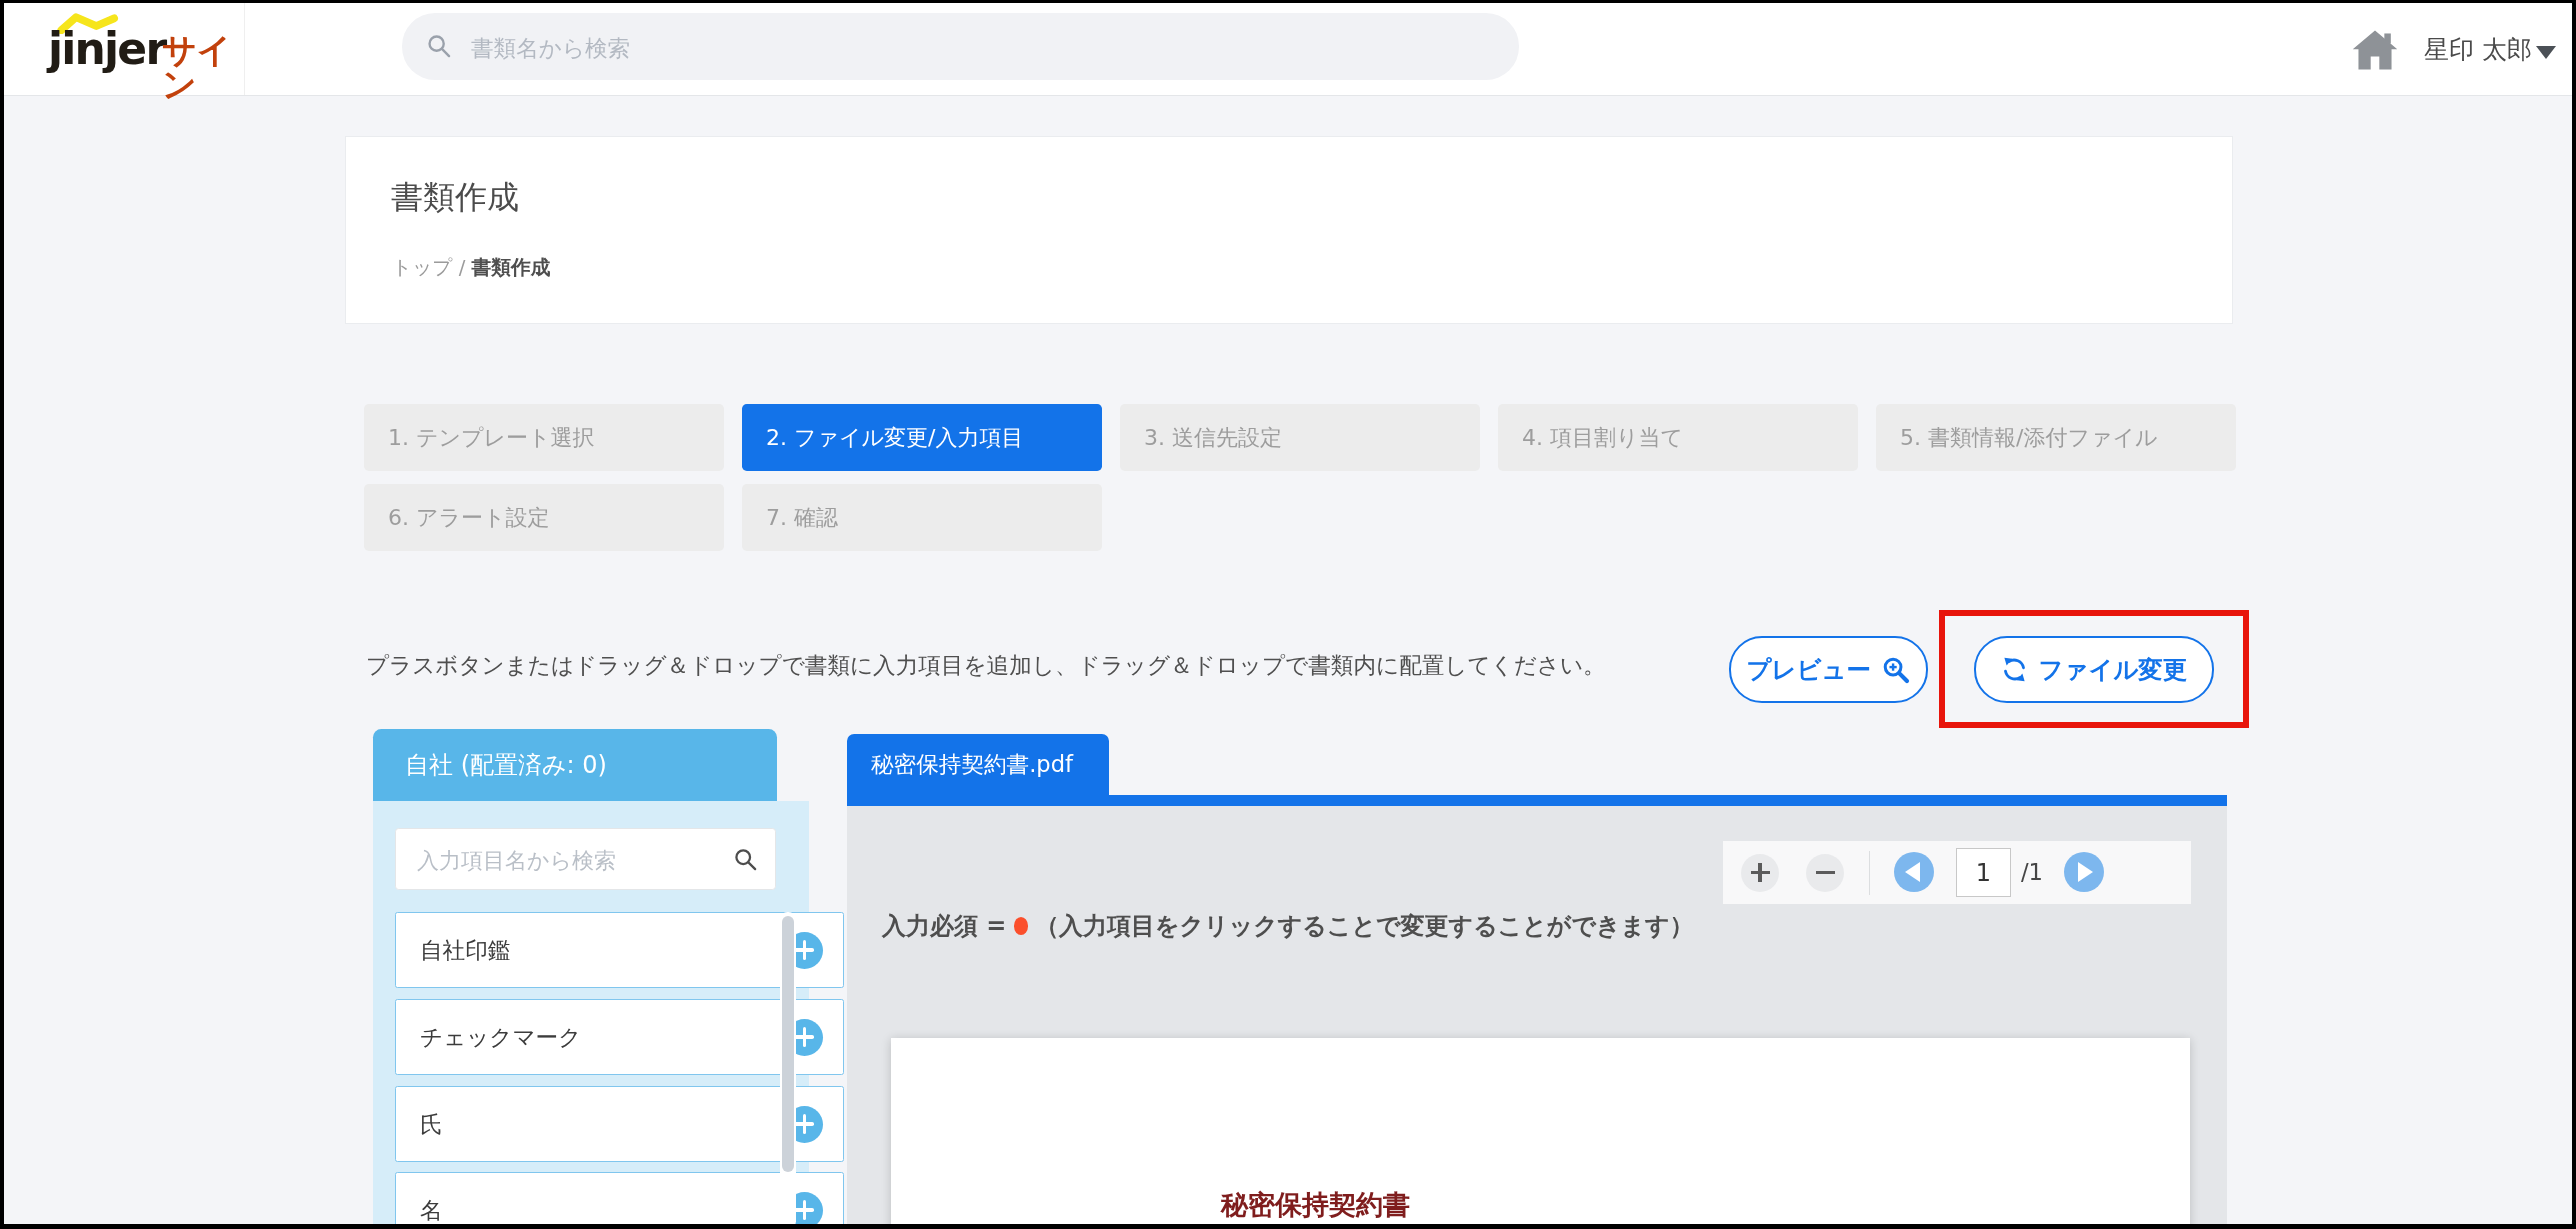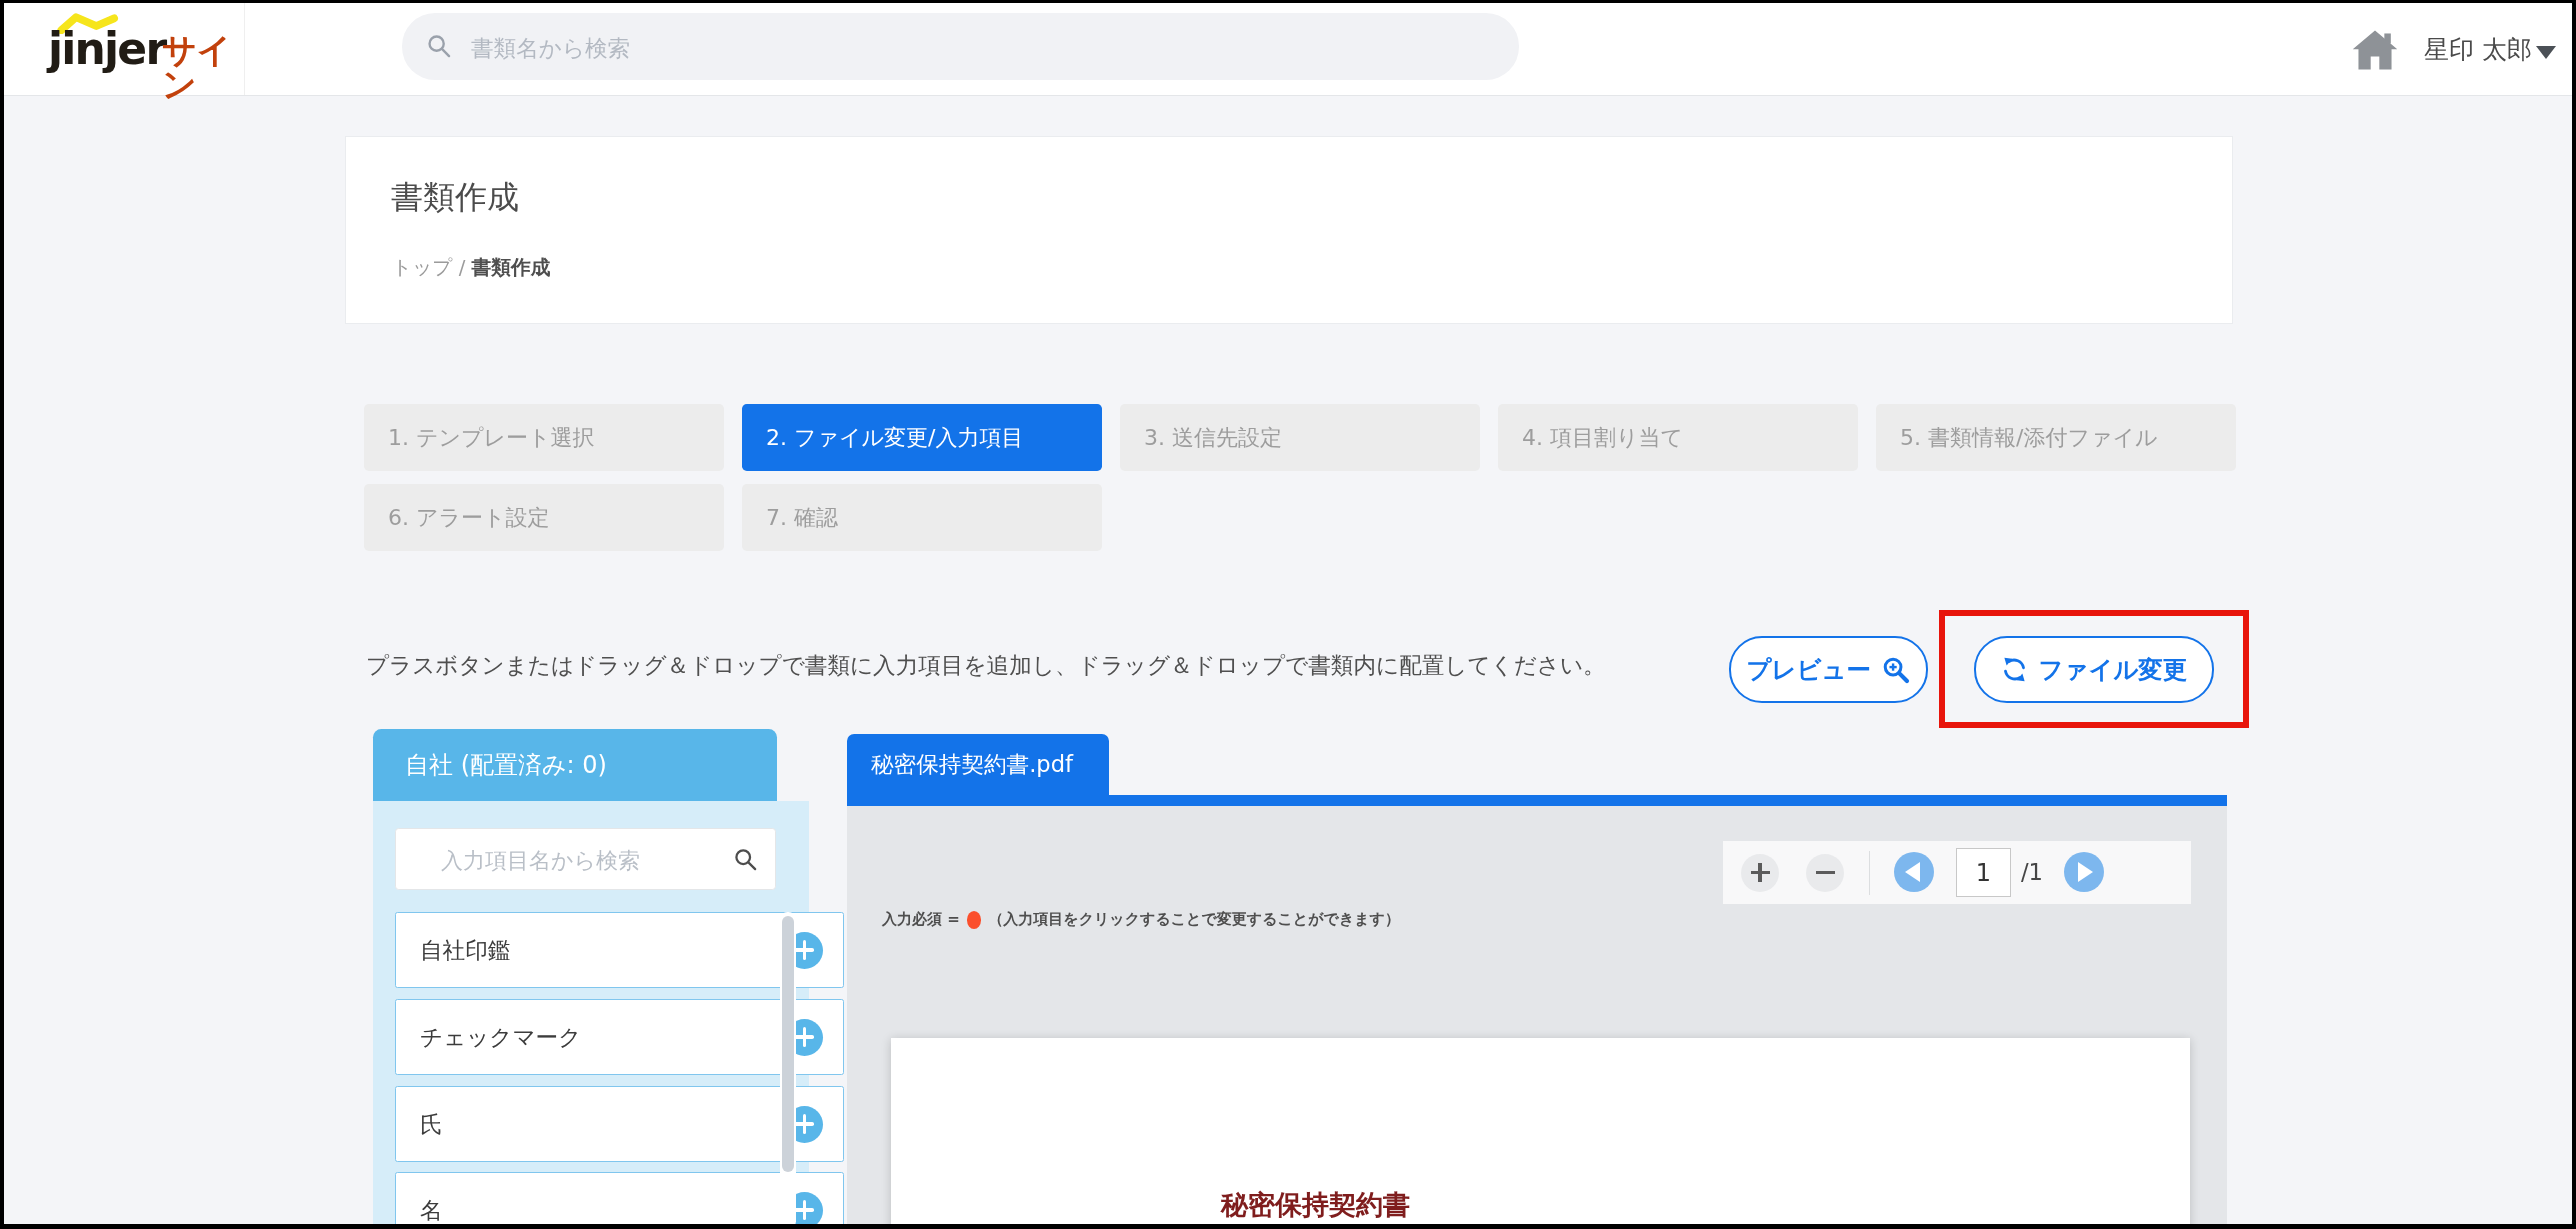--- a/index.html
+++ b/index.html
@@ -43,21 +43,21 @@
   .btn-preview{left:1729px;width:199px;}
   .btn-filechange{left:1974px;width:240px;}
   .red-annotation{position:absolute;left:1939px;top:610px;width:310px;height:118px;border:6px solid #e8150c;box-sizing:border-box;z-index:20;pointer-events:none;}
 
   
   .panel{position:absolute;left:373px;top:729px;width:436px;height:500px;border-radius:8.3px 8.3px 0 0;}
   .panel-header{position:absolute;left:0;top:0;width:404px;height:72px;background:#58b6e9;border-radius:8.3px 8.3px 0 0;}
   .panel-header span{position:absolute;left:32px;top:0;line-height:72px;font-size:24px;color:#fff;}
   .panel-body{position:absolute;left:0;top:72px;width:436px;height:428px;background:#d6edf9;}
   .panel-search{position:absolute;left:22px;top:99px;width:381px;height:62px;background:#fff;border-radius:3.6px;border:0.6px solid #e4e6e8;box-sizing:border-box;}
-  .panel-search input{position:absolute;left:19px;top:0;width:310px;height:60px;border:none;outline:none;background:transparent;font-size:22px;color:#555;font-family:inherit;margin-left:24px;}
+  .panel-search input{position:absolute;left:19px;top:0;width:310px;height:60px;border:none;outline:none;background:transparent;font-size:22px;color:#555;font-family:inherit;}
   .panel-search input::placeholder{color:#b9bfc7;opacity:1;}
   .panel-search svg{position:absolute;right:16.7px;top:18px;}
   .field-item{position:absolute;left:22px;width:449px;height:76px;background:#fff;border:1.2px solid #80c6ee;border-radius:2.4px;box-sizing:border-box;cursor:grab;}
   .field-item span{position:absolute;left:24px;top:0;line-height:74px;font-size:22.6px;color:#3c3c3c;}
   .add-btn{position:absolute;right:20px;top:18.5px;width:37px;height:37px;border-radius:50%;background:#58b6e9;cursor:pointer;}
   .add-btn::before{content:"";position:absolute;left:8.3px;top:16.7px;width:20px;height:3.6px;background:#fff;border-radius:1.8px;}
   .add-btn::after{content:"";position:absolute;left:16.7px;top:8.3px;width:3.6px;height:20px;background:#fff;border-radius:1.8px;}
   .scroll-track{position:absolute;left:407px;top:183px;width:15.5px;height:317px;background:#fff;border-radius:7.7px;}
   .scroll-thumb{position:absolute;left:409px;top:187px;width:12px;height:256px;background:#ccd2d9;border-radius:6px;cursor:pointer;}
 
@@ -70,21 +70,21 @@
   .round-btn{position:absolute;width:38px;height:38px;border-radius:50%;background:#e9eaec;cursor:pointer;}
   .round-btn.plus::before{content:"";position:absolute;left:9.5px;top:17.3px;width:19px;height:3.6px;background:#5b5b5b;}
   .round-btn.plus::after{content:"";position:absolute;left:17.3px;top:9.5px;width:3.6px;height:19px;background:#5b5b5b;}
   .round-btn.minus::before{content:"";position:absolute;left:9.5px;top:17.3px;width:19px;height:3.6px;background:#5b5b5b;}
   .tb-divider{position:absolute;left:146px;top:9.5px;width:1.2px;height:44px;background:#dcdee0;}
   .nav-btn{position:absolute;top:11.3px;width:40px;height:40px;border-radius:50%;background:#7db7ee;cursor:pointer;}
   .nav-btn .tri-left{position:absolute;left:10.7px;top:9.5px;width:0;height:0;border-top:10.7px solid transparent;border-bottom:10.7px solid transparent;border-right:15.5px solid #fff;}
   .nav-btn .tri-right{position:absolute;left:14.3px;top:9.5px;width:0;height:0;border-top:10.7px solid transparent;border-bottom:10.7px solid transparent;border-left:15.5px solid #fff;}
   .page-input{position:absolute;left:233px;top:7.1px;width:55px;height:49px;border:0.6px solid #c8c8c8;box-sizing:border-box;background:#fff;text-align:center;font-size:24px;color:#333;font-family:inherit;outline:none;}
   .page-total{position:absolute;left:298px;top:0;line-height:63px;font-size:22.6px;color:#454545;}
-  .required-note{position:absolute;left:882px;top:910px;display:flex;align-items:center;gap:7.1px;font-size:15px;font-weight:700;color:#4e4e4e;}
+  .required-note{position:absolute;left:882px;top:910px;display:flex;align-items:center;gap:7.1px;font-size:24px;font-weight:700;color:#4e4e4e;}
   .required-dot{width:14.3px;height:18px;border-radius:50%;background:#fb4f2c;display:inline-block;}
   .pdf-page{position:absolute;left:891px;top:1038px;width:1299px;height:197px;background:#fff;box-shadow:0 1.2px 9.5px rgba(0,0,0,0.18);}
   .pdf-title{position:absolute;left:1221px;top:1187px;width:298px;text-align:left;font-size:27px;font-weight:700;color:#7f1d1d;}
 </style>
 </head>
 <body>
 
 <div class="screen">
 
   <div class="header">

